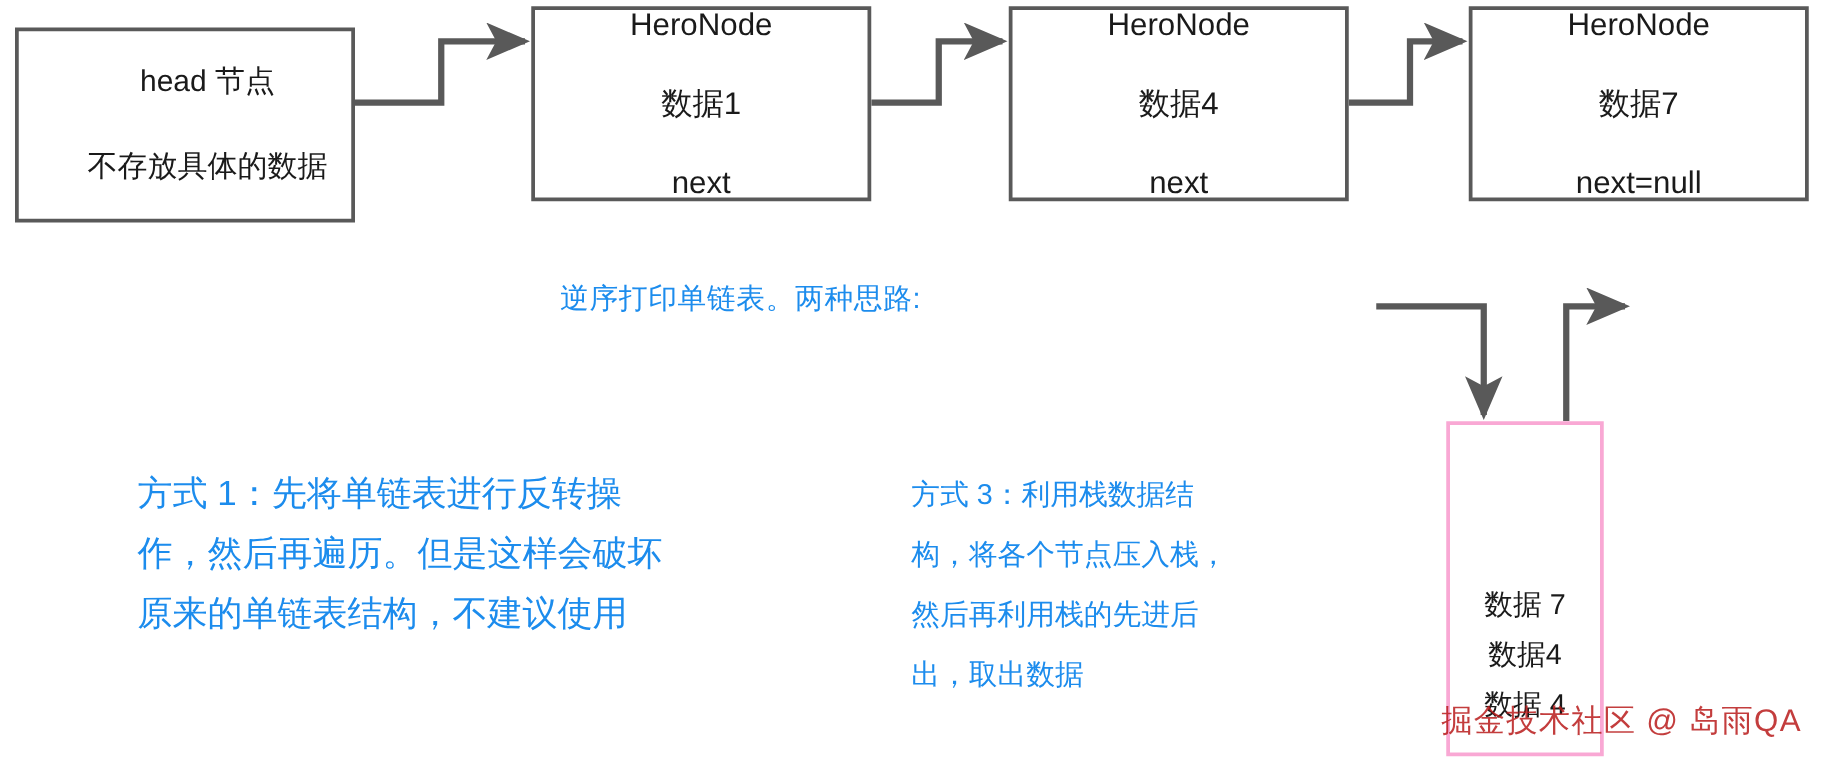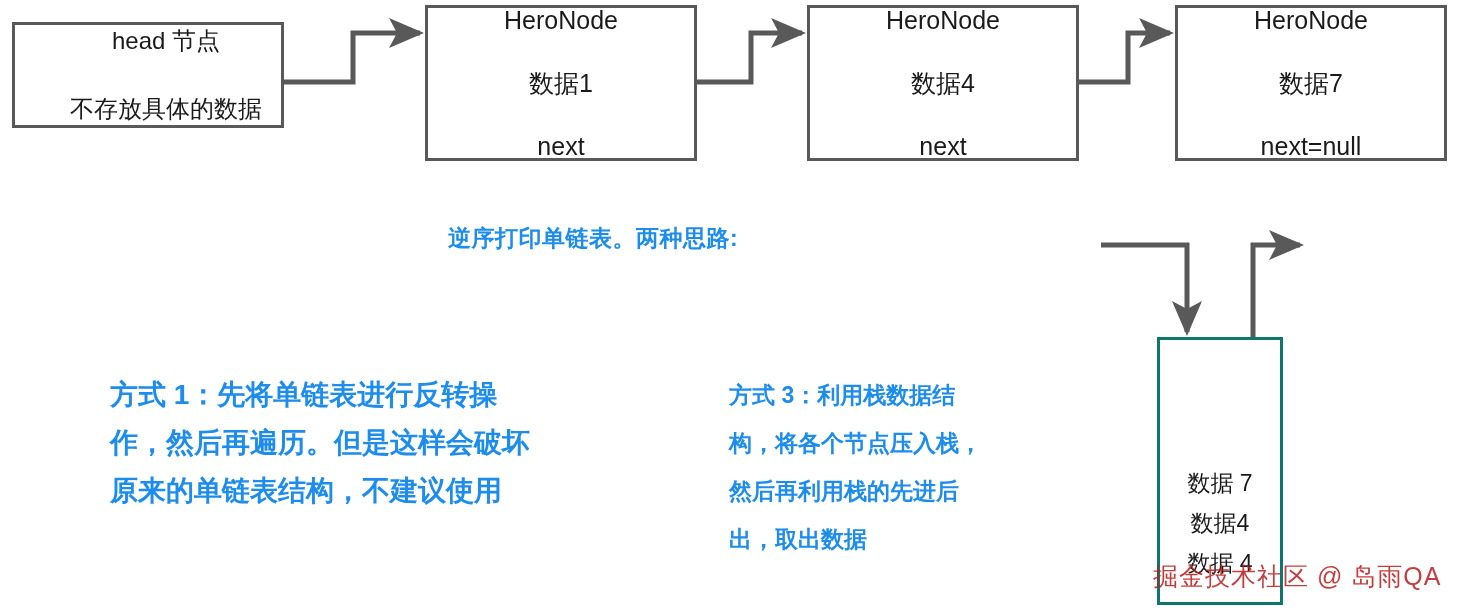--- a/index.html
+++ b/index.html
@@ -31,35 +31,35 @@
   .node-line {
     color: #1a1a1a;
     font-size: 25px;
     line-height: 1;
     white-space: nowrap;
     text-align: center;
   }
   .node-box .node-line + .node-line { margin-top: 22px; }
 
   #head-node {
-    left: 12px;  top: 22px;  width: 272px; height: 106px; padding-left: 36px;
+    left: 12px;  top: 22px;  width: 272px; height: 156px; padding-left: 36px;
   }
   #head-node .node-line { font-size: 24px; }
   #head-node .node-line + .node-line { margin-top: 28px; }
 
   #node-1 { left: 425px;  top: 5px; width: 272px; height: 156px; }
   #node-2 { left: 807px;  top: 5px; width: 272px; height: 156px; }
   #node-3 { left: 1175px; top: 5px; width: 272px; height: 156px; }
 
   
   #stack-box {
     position: absolute;
     box-sizing: border-box;
     left: 1157px; top: 337px; width: 126px; height: 268px;
-    border: 3px solid #0f766e;
+    border: 3px solid #f9a8d4;
     background: #ffffff;
   }
   .stack-item {
     position: absolute;
     left: 0; right: 0;
     text-align: center;
     color: #1a1a1a;
     font-size: 23px;
     line-height: 1;
     white-space: nowrap;
@@ -73,21 +73,21 @@
     position: absolute;
     left: 0; top: 0;
     width: 1462px; height: 614px;
     pointer-events: none;
   }
 
   
   .blue-text {
     position: absolute;
     color: #1c8ced;
-    font-weight: bold;
+    font-weight: normal;
     white-space: pre-line;
   }
   #headline {
     left: 448px; top: 224px;
     font-size: 23px;
     line-height: 1.3;
     letter-spacing: 0.5px;
   }
   #method-1 {
     left: 110px; top: 371px;

